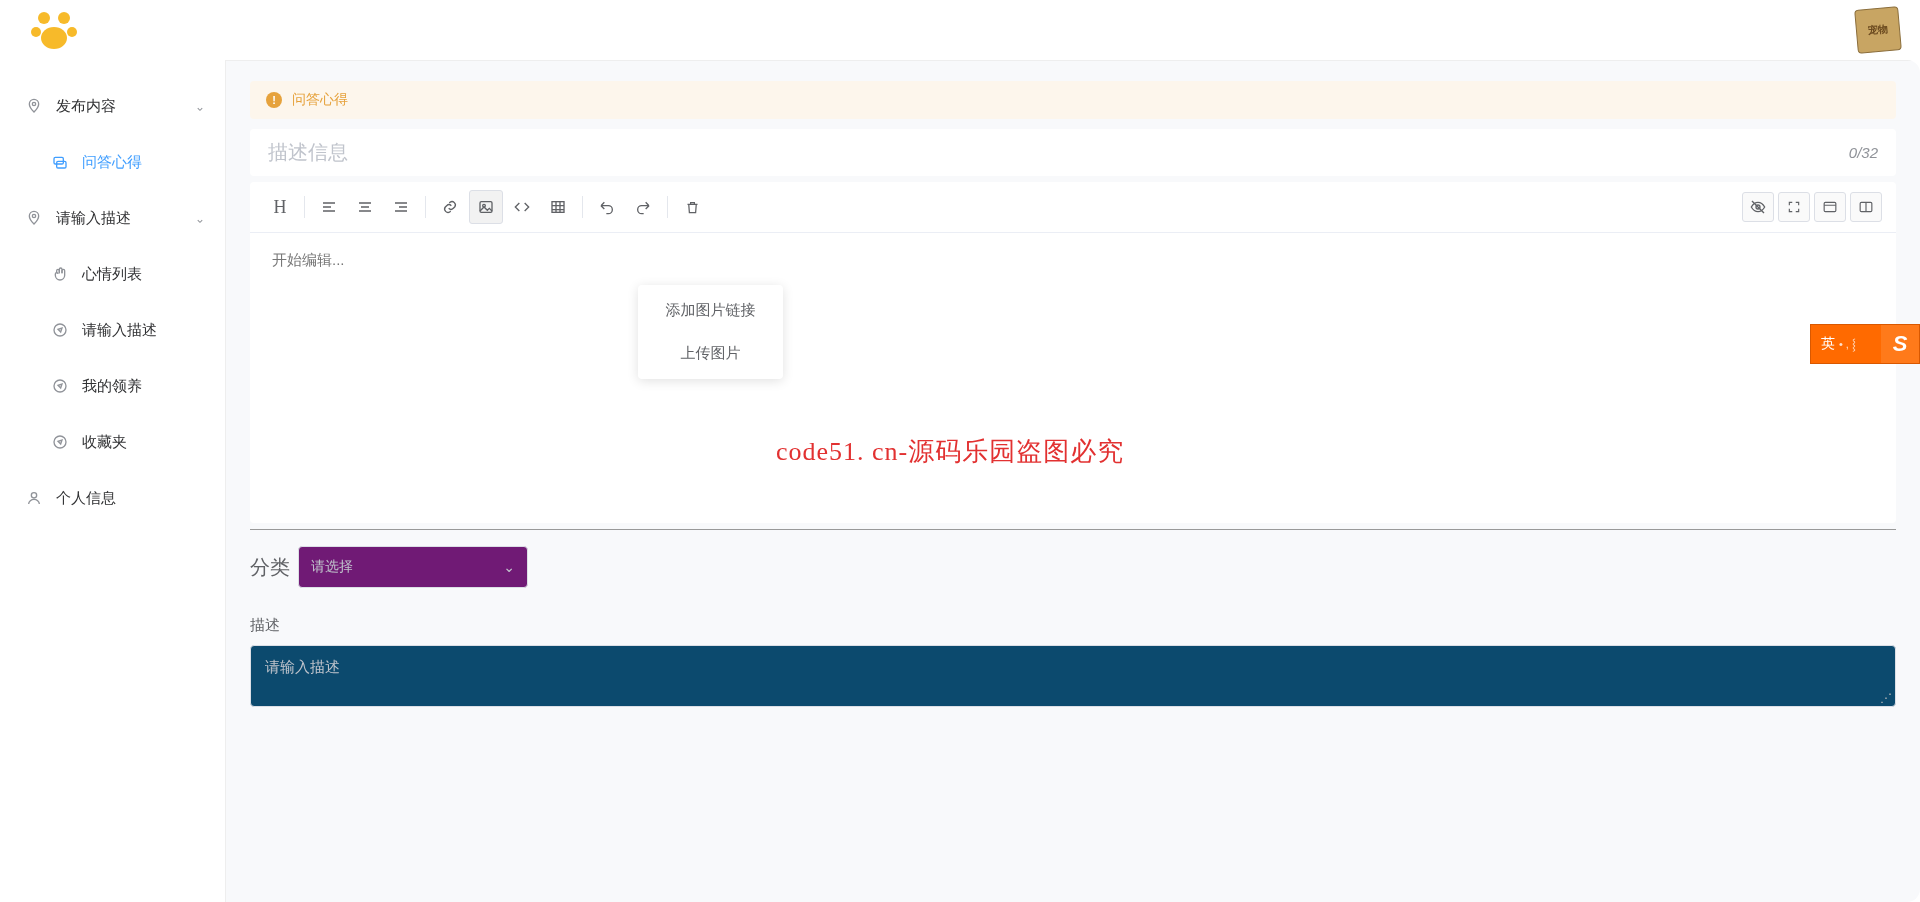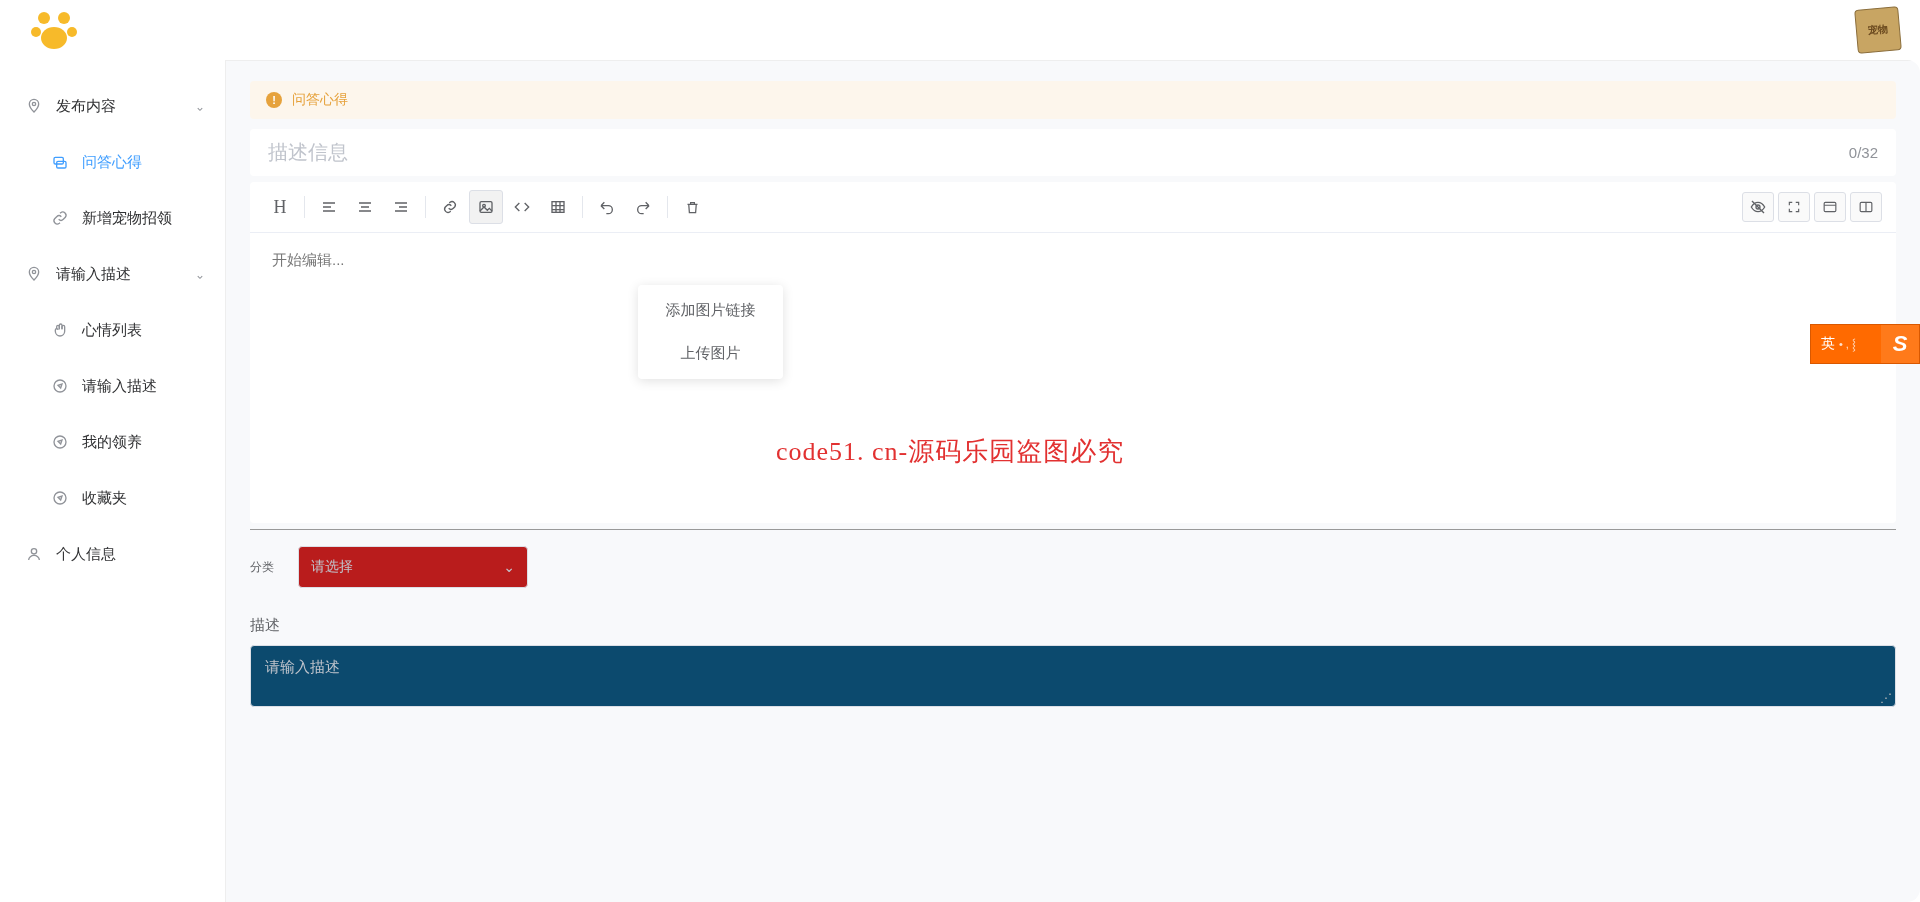--- a/index.html
+++ b/index.html
@@ -15,33 +15,33 @@
 .menu-item.active{color:#409EFF;}
 .menu-head .icon,.menu-item .icon{width:20px;margin-right:12px;display:inline-flex;align-items:center;justify-content:center;color:#909399;}
 .menu-item.active .icon{color:#409EFF;}
 .menu-head .chev{margin-left:auto;margin-right:20px;color:#909399;transform:rotate(180deg);font-size:12px;}
 .content{flex:1;background:#f8f9fb;padding:20px 24px;overflow:auto;border-left:1px solid #eee;border-top:1px solid #eee;}
 .banner{background:#fdf6ec;border-radius:4px;padding:10px 16px;display:flex;align-items:center;color:#E6A23C;margin-bottom:10px;}
 .banner .dot{width:16px;height:16px;border-radius:50%;background:#E6A23C;color:#fff;display:inline-flex;align-items:center;justify-content:center;font-size:11px;margin-right:10px;font-weight:bold;}
 .titlebox{background:#fff;padding:12px 18px;display:flex;align-items:center;border-radius:4px;margin-bottom:6px;}
 .titlebox input{flex:1;border:none;outline:none;font-size:20px;color:#303133;}
 .titlebox input::placeholder{color:#c0c4cc;}
-.counter{color:#909399;font-size:15px;}
+.counter{color:#909399;font-size:15px;font-style:italic;}
 .editor{background:#fff;border-radius:4px;}
 .toolbar{display:flex;align-items:center;padding:8px 12px;border-bottom:1px solid #ebeef5;}
 .tbtn{width:34px;height:34px;display:inline-flex;align-items:center;justify-content:center;color:#606266;cursor:pointer;border-radius:3px;margin:0 1px;}
 .tbtn.active{background:#f2f2f2;border:1px solid #dcdfe6;}
 .tsep{width:1px;height:22px;background:#e4e7ed;margin:0 6px;}
 .tspace{flex:1;}
 .editor-body{min-height:290px;padding:18px 22px;position:relative;color:#777;font-size:15px;}
 .dropdown{position:absolute;left:412px;top:224px;background:#fff;box-shadow:0 2px 12px rgba(0,0,0,.12);border-radius:4px;width:145px;padding:4px 0;z-index:50;}
 .dropdown div{padding:12px 0;text-align:center;color:#606266;cursor:pointer;font-size:15px;}
 .row{display:flex;align-items:center;margin-top:16px;}
-.row .label{width:48px;color:#606266;font-size:12px;font-family:Liberation Mono, monospace;}
-.select{width:230px;height:42px;border:1px solid #dcdfe6;border-radius:4px;background:#b91c1c;display:flex;align-items:center;padding:0 12px;color:#c0c4cc;justify-content:space-between;}
+.row .label{width:48px;color:#606266;font-size:20px;font-family:Liberation Mono, monospace;}
+.select{width:230px;height:42px;border:1px solid #dcdfe6;border-radius:4px;background:#701a75;display:flex;align-items:center;padding:0 12px;color:#c0c4cc;justify-content:space-between;}
 .field-label{color:#606266;margin:28px 0 10px 0;font-size:15px;}
 .textarea{width:100%;min-height:62px;border:1px solid #dcdfe6;border-radius:4px;padding:12px 14px;color:#c0c4cc;font-size:15px;background:#0c4a6e;resize:vertical;position:relative;}
 .watermark{position:absolute;left:550px;top:373px;color:#e23131;font-size:26px;letter-spacing:1px;z-index:5;font-family:"SimSun","Microsoft YaHei";}
 .ime-widget{position:fixed;right:0;top:324px;width:110px;height:40px;background:#ff6a00;border:1px solid #d95800;display:flex;align-items:center;color:#fff;font-size:14px;z-index:100;}
 .ime-widget .lang{padding:0 8px 0 10px;}
 .ime-widget .s{margin-left:auto;width:38px;height:100%;background:#ff7a1a;display:flex;align-items:center;justify-content:center;font-size:22px;font-style:italic;font-weight:bold;}
 svg{display:block;}
 .tbtn.right{width:32px;height:30px;border:1px solid #dcdfe6;margin:0 2px;background:#fafafa;}
 .hr{height:1px;background:#999;margin-top:6px;}
 .textarea-wrap{position:relative;}
@@ -82,29 +82,20 @@
       </div>
       <div class="menu-item active">
         <span class="icon">
             <svg width="16" height="16" viewBox="0 0 24 24" fill="none" stroke="currentColor" stroke-width="2">
               <rect x="3" y="5" width="14" height="10" rx="2"></rect>
               <rect x="7" y="11" width="14" height="10" rx="2"></rect>
             </svg>
           </span>
         <span>问答心得</span>
       </div>
-      <div class="menu-item">
-        <span class="icon">
-            <svg width="16" height="16" viewBox="0 0 24 24" fill="none" stroke="currentColor" stroke-width="2">
-              <path d="M10 14a5 5 0 007 0l3-3a5 5 0 00-7-7l-1 1"></path>
-              <path d="M14 10a5 5 0 00-7 0l-3 3a5 5 0 007 7l1-1"></path>
-            </svg>
-          </span>
-        <span>新增宠物招领</span>
-      </div>
 
       <div class="menu-head">
         <span class="icon">
             <svg width="16" height="16" viewBox="0 0 24 24" fill="none" stroke="currentColor" stroke-width="2">
               <path d="M12 21s-7-7-7-12a7 7 0 0114 0c0 5-7 12-7 12z"></path>
               <circle cx="12" cy="9" r="2.5"></circle>
             </svg>
           </span>
         <span>请输入描述</span>
         <span class="chev">⌃</span>

